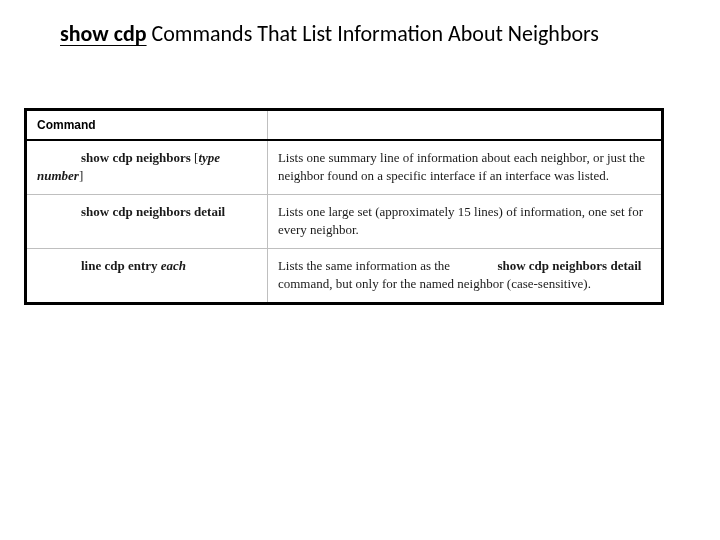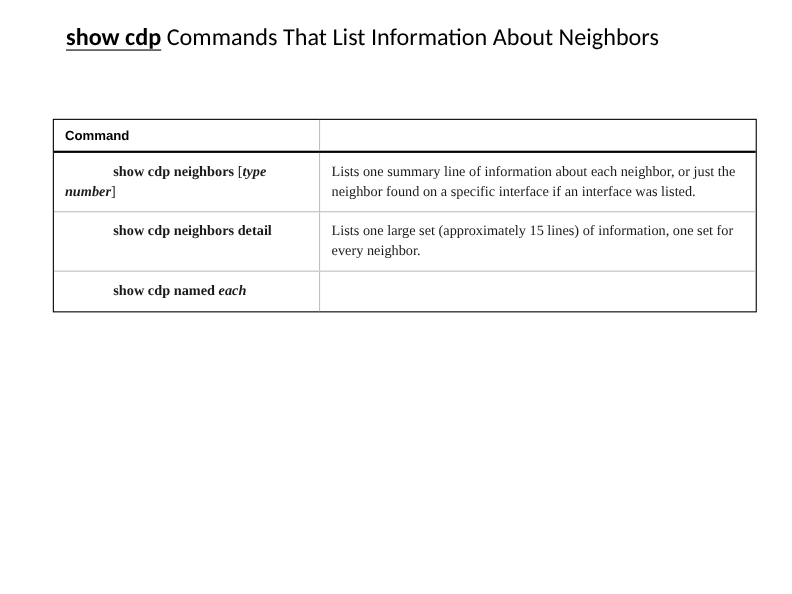--- a/index.html
+++ b/index.html
@@ -34,23 +34,23 @@
   .title .underline {
     text-decoration: underline;
     text-decoration-color: #000;
     text-decoration-thickness: 1px;
     text-underline-offset: 4px;
   }
 
   .table-wrap {
     position: absolute;
     top: 108px;
-    left: 48px;
+    left: 24px;
     width: 640px;
-    border: 1px solid #000000;
+    border: 3px solid #000000;
     box-sizing: border-box;
     font-family: Georgia, "Times New Roman", serif;
     font-size: 13px;
     line-height: 1.35;
     color: #1a1a1a;
   }
   .row {
     display: flex;
     border-bottom: 1px solid #bfbfbf;
     box-sizing: border-box;
@@ -117,19 +117,22 @@
 
     <div class="row">
       <div class="cell col-cmd">
         <span class="cmd-bold">show cdp neighbors detail</span><span class="cmd-opt-bracket"></span><span class="cmd-arg"></span><span class="cmd-opt-bracket"></span>
       </div>
       <div class="cell col-desc">Lists one large set (approximately 15 lines) of information, one set for every neighbor.</div>
     </div>
 
     <div class="row">
       <div class="cell col-cmd">
-        <span class="cmd-bold">show cdp named</span><span class="cmd-opt-bracket"> </span><span class="cmd-arg">each</span><span class="cmd-opt-bracket"></span>
+        <span class="cmd-bold">line cdp entry</span><span class="cmd-opt-bracket"> </span><span class="cmd-arg">each</span><span class="cmd-opt-bracket"></span>
+      </div>
+      <div class="cell col-desc">
+        <span>Lists the same information as the </span><span class="cmd-bold">show cdp neighbors detail</span><span> command, but only for the named neighbor (case-sensitive).</span>
       </div>
     </div>
 
   </div>
 
 </div>
 
 </body></html>

